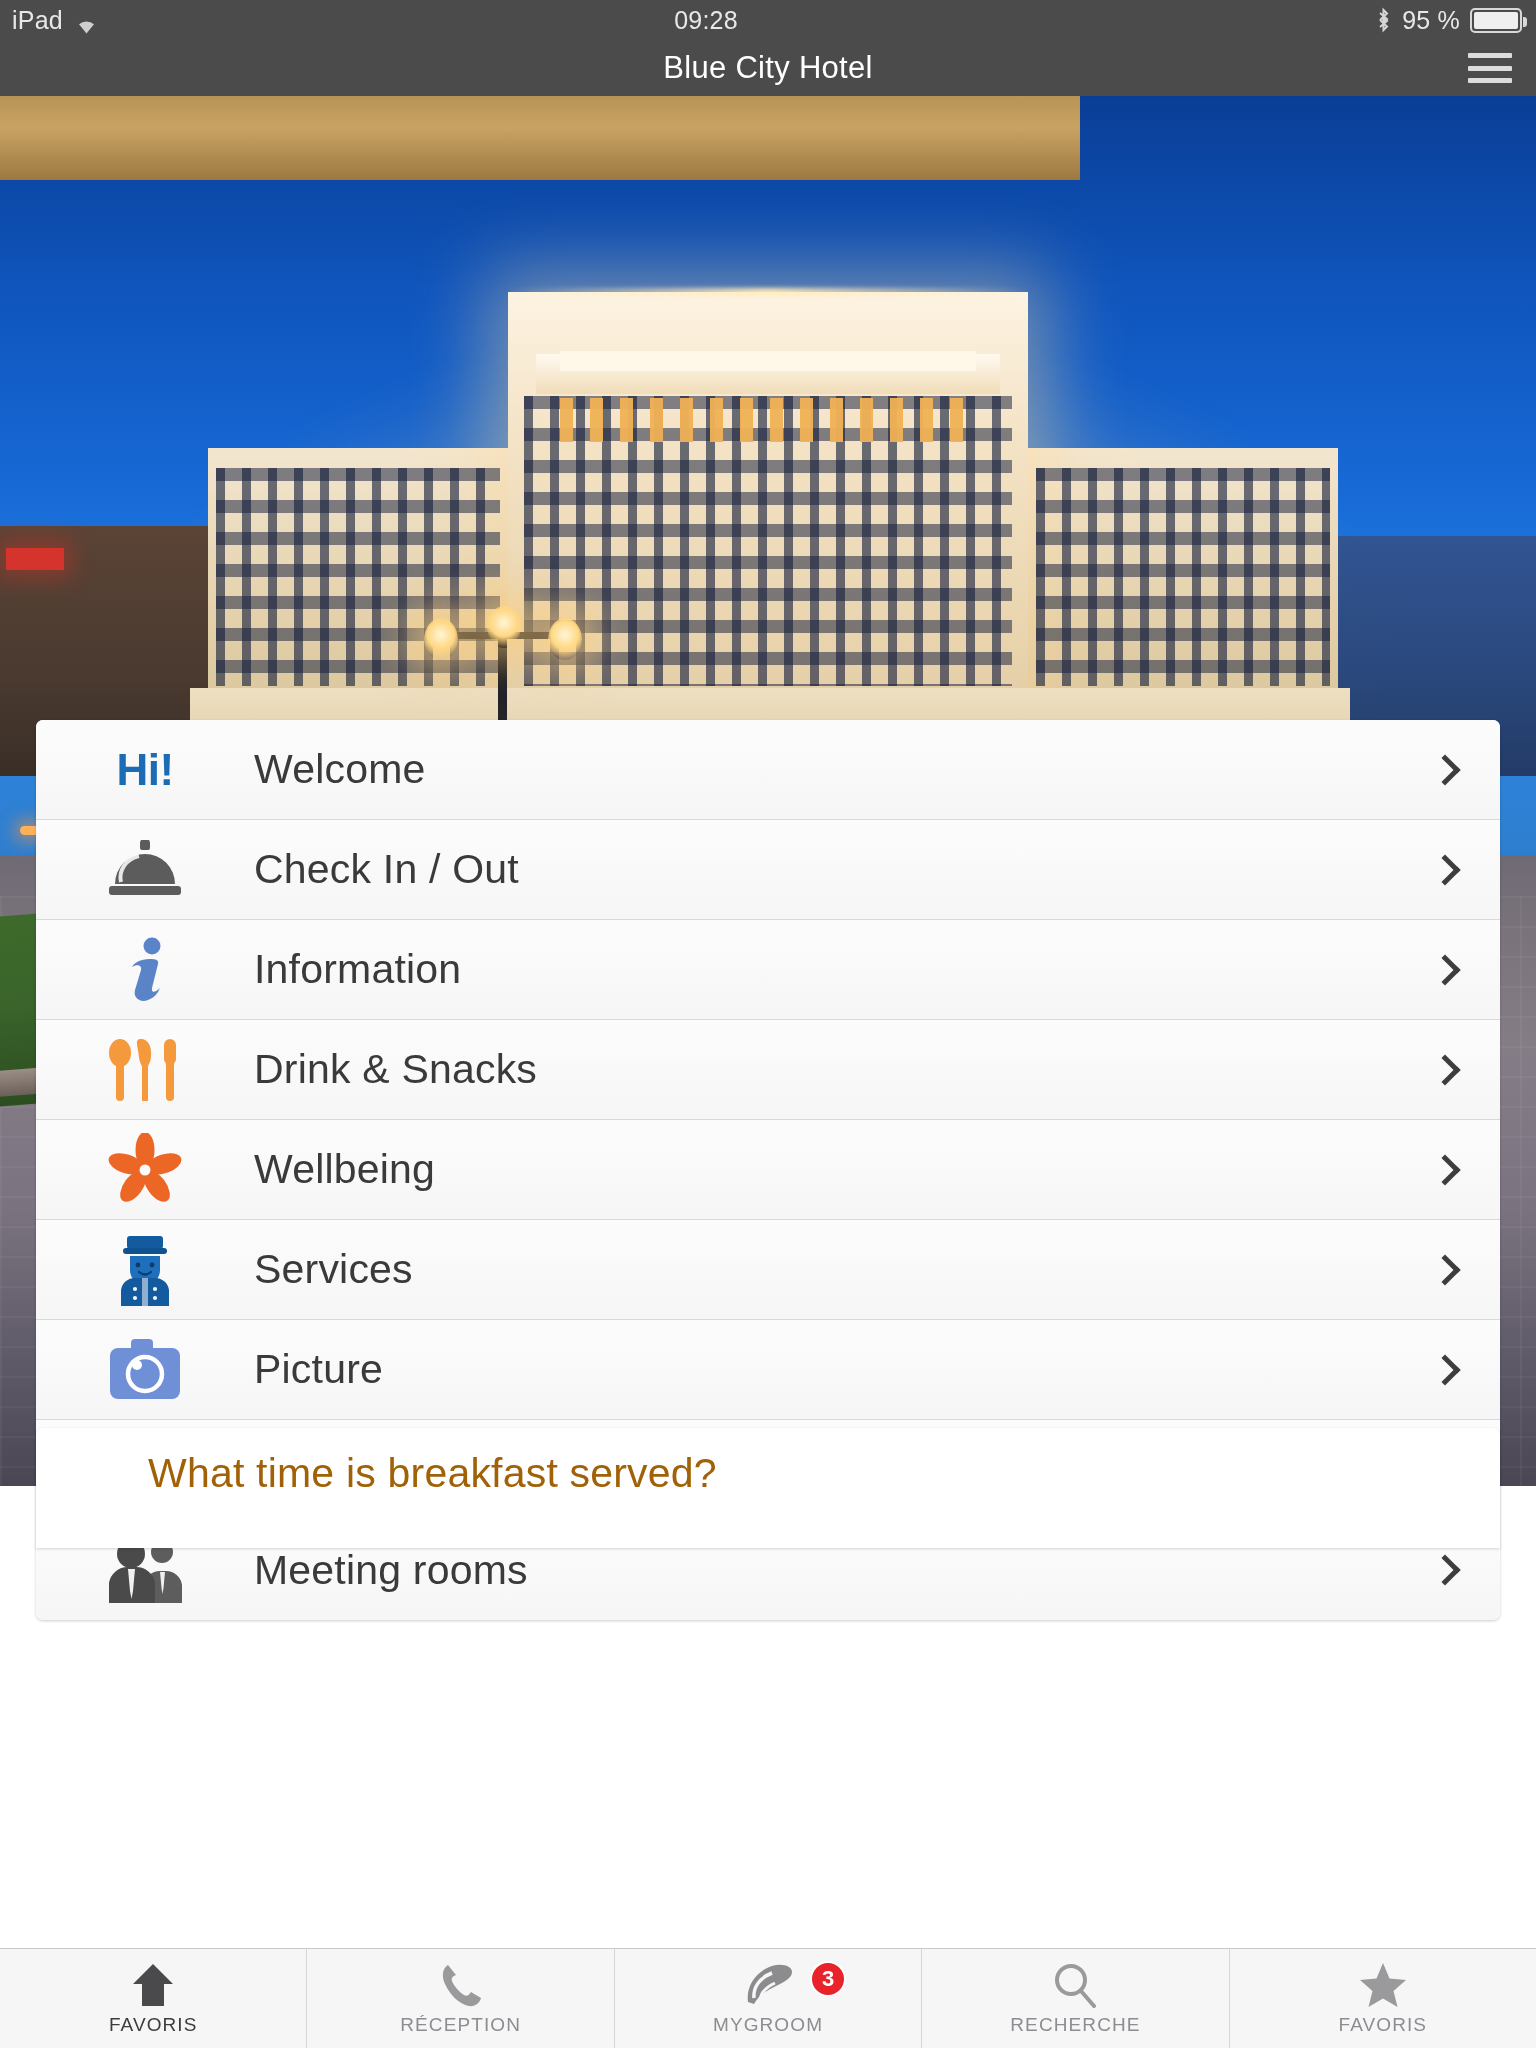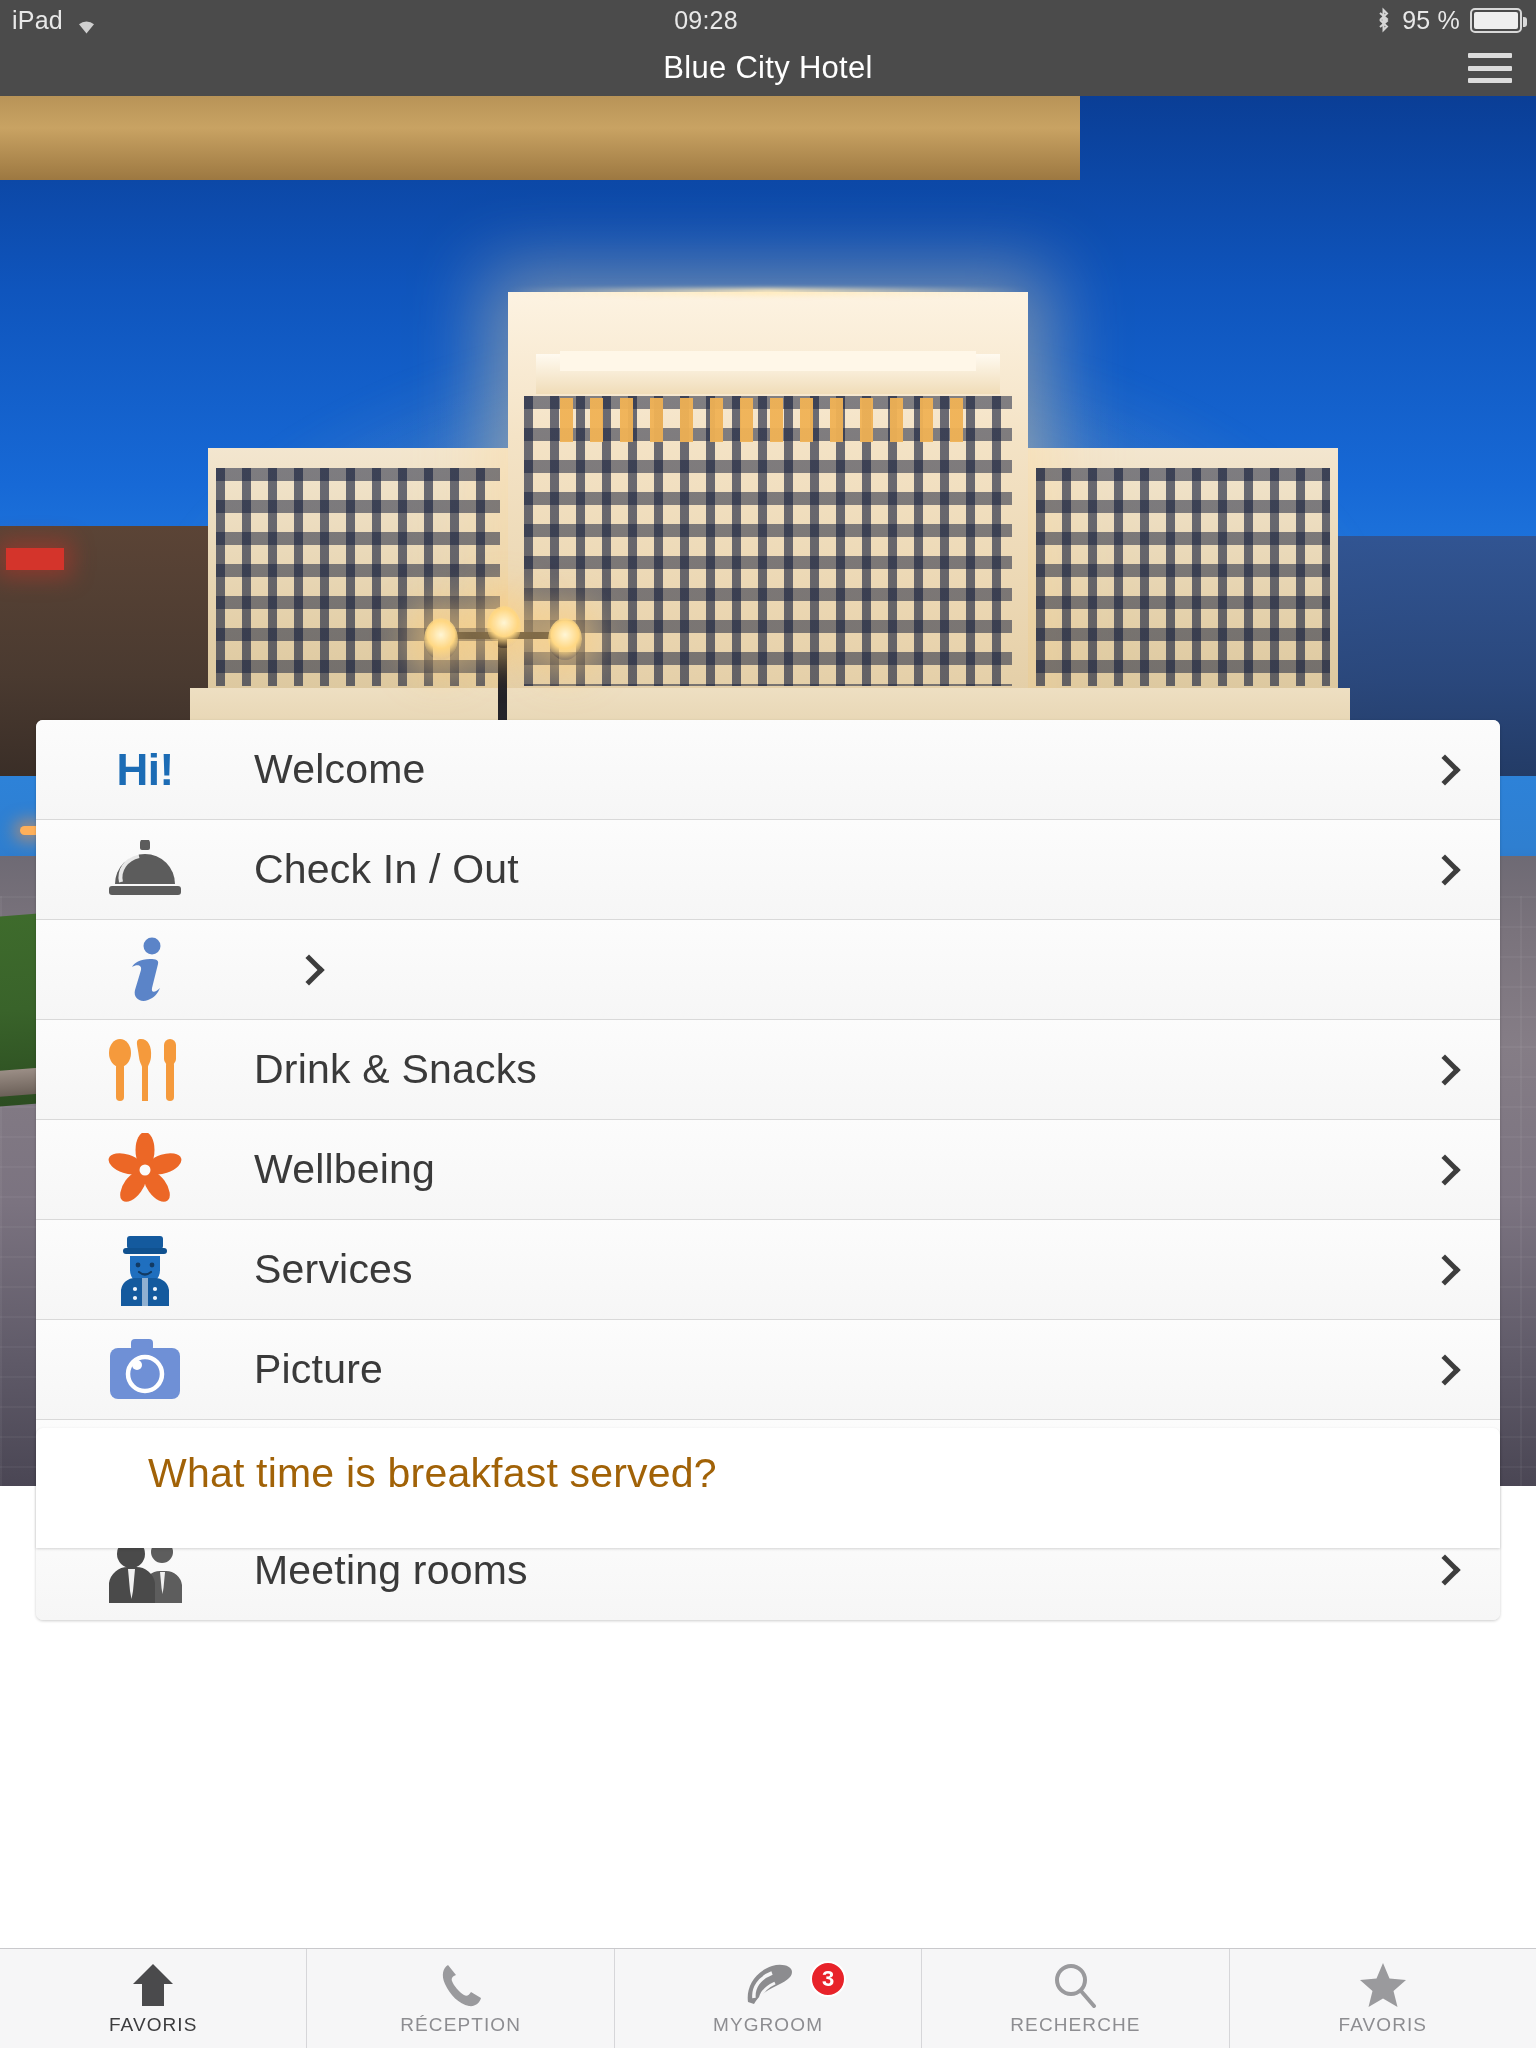--- a/index.html
+++ b/index.html
@@ -384,20 +384,21 @@
         </div>
     </div>
 
     <div class="row">
       <div class="row-ico">
         <svg width="50" height="66" viewBox="0 0 50 66">
           <circle cx="32" cy="9" r="8.5" fill="#5b84c8"></circle>
           <path d="M30 22 C20 22 14 26 12 30 C17 27 22 28 21 33 L15 53 C13 61 20 66 28 63 C34 61 38 56 40 51 C36 55 31 57 32 51 L38 27 C39 23 36 22 30 22 Z" fill="#5b84c8"></path>
         </svg>
       </div>
+      <div class="row-label">Information</div>
       <div class="row-chev">
           <i class="chev"></i>
         </div>
     </div>
 
     <div class="row">
       <div class="row-ico">
         <svg width="76" height="66" viewBox="0 0 76 66">
           <g fill="#f59a3c">
             <ellipse cx="13" cy="16" rx="11" ry="14"></ellipse>

